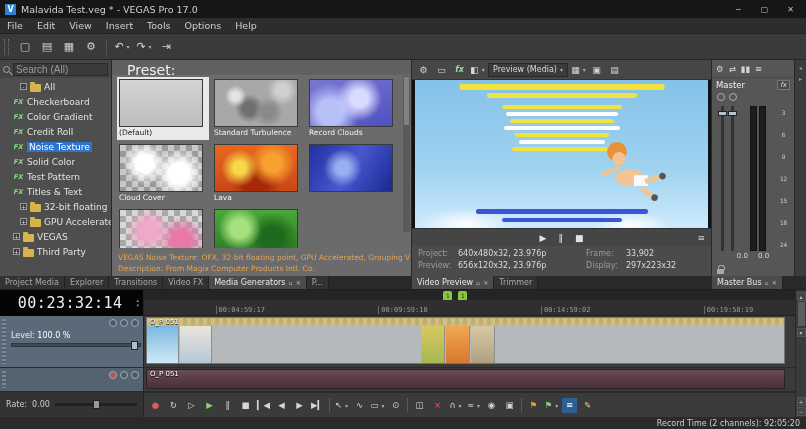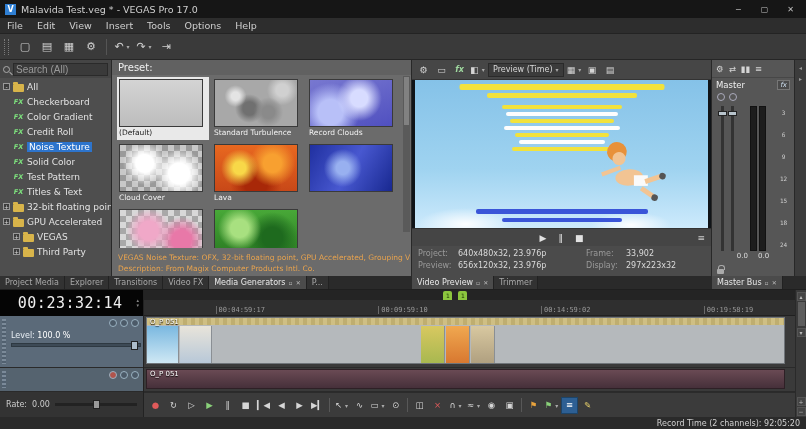--- a/index.html
+++ b/index.html
@@ -20,31 +20,31 @@
 .tsep{width:1px;height:16px;background:#555;margin:0 3px}
 
 .main{flex:0 0 216px;display:flex}
 .gen-panel{width:112px;background:#4e4e4e;border-right:1px solid #282828;display:flex;flex-direction:column}
 .searchrow{height:18px;display:flex;align-items:center;gap:3px;padding:2px 3px;background:#454545}
 .mag{width:7px;height:7px;border:1px solid #aaa;border-radius:50%;position:relative;flex:0 0 7px}
 .mag::after{content:"";position:absolute;width:4px;height:1px;background:#aaa;transform:rotate(45deg);left:5px;top:6px}
 .search{flex:1;min-width:0;height:13px;background:#3a3a3a;border:1px solid #2a2a2a;color:#bbb;font-size:10px;padding:0 2px}
 .search::placeholder{color:#999}
 .tree{flex:1;overflow:hidden;padding-top:1px}
-.trow{height:15px;display:flex;align-items:center;gap:3px;padding-left:3px;font-size:9px;color:#e2e2e2;white-space:nowrap}
+.trow{height:15px;display:flex;align-items:center;gap:3px;padding-left:20px;font-size:9px;color:#e2e2e2;white-space:nowrap}
 .trow.i1{padding-left:13px}
 .trow .lbl{overflow:hidden}
 .trow.sel .lbl{background:#2d74cc;color:#fff;padding:0 2px}
 .exp{flex:0 0 7px;width:7px;height:7px;border:1px solid #999;background:#3c3c3c;font-size:6px;line-height:5px;text-align:center;color:#ddd}
 .fold{flex:0 0 11px;width:11px;height:8px;background:#d8b44a;border-radius:1px;position:relative;margin-top:2px}
 .fold::before{content:"";position:absolute;top:-2px;left:0;width:5px;height:2px;background:#d8b44a;border-radius:1px 1px 0 0}
 .fxic{flex:0 0 11px;font-size:6.5px;font-weight:bold;font-style:italic;color:#7de07d;text-align:center}
 
 .preset-panel{width:300px;background:#6b6b6b;border-right:1px solid #282828;display:flex;flex-direction:column;position:relative}
-.preset-head{height:15px;font-size:10px;color:#f0f0f0;padding:2px 6px;background:#616161}
+.preset-head{height:15px;font-size:14px;color:#f0f0f0;padding:2px 15px;background:#616161}
 .pgrid{height:173px;overflow:hidden;display:grid;grid-template-columns:repeat(3,92px);gap:2px 3px;padding:2px 5px;align-content:start}
 .pcell{width:92px;display:flex;flex-direction:column;align-items:flex-start;padding:2px}
 .pcell.sel{background:#e9e9e9}
 .pthumb{width:84px;height:48px;border:1px solid #3a3a3a}
 .plabel{font-size:7.5px;color:#f2f2f2;height:11px;line-height:11px;white-space:nowrap;overflow:hidden}
 .pcell.sel .plabel{color:#222}
 .th-default{background:linear-gradient(#d4d4d4,#bdbdbd)}
 .th-turb{background:radial-gradient(circle at 25% 35%,#e4e4e4 0 6%,transparent 16%),radial-gradient(circle at 65% 70%,#8a8a8a 0 10%,transparent 24%),radial-gradient(circle at 82% 22%,#d0d0d0 0 8%,transparent 20%),radial-gradient(circle at 42% 62%,#707070 0 12%,transparent 26%),#a8a8a8}
 .th-soft{background:radial-gradient(circle at 30% 60%,#c8d0f8 0 18%,transparent 45%),radial-gradient(circle at 75% 30%,#e8ecff 0 12%,transparent 38%),linear-gradient(135deg,#6a6ad8,#4848b8 50%,#8890e8)}
 .th-puffy{background:radial-gradient(circle at 60% 40%,#d8dcff 0 15%,transparent 40%),radial-gradient(circle at 25% 70%,#b8c0f8 0 18%,transparent 42%),linear-gradient(160deg,#7878d0,#5050c0)}
@@ -292,21 +292,21 @@
         <div>Description: From Magix Computer Products Intl. Co.</div>
       </div>
     </div>
 
     <div class="preview-panel">
       <div class="pv-toolbar">
         <span class="pvbtn">⚙</span>
         <span class="pvbtn">▭</span>
         <span class="pvbtn fxtext">fx</span>
         <span class="pvbtn drop">◧</span>
-        <span class="pvdrop drop">Preview (Time)</span>
+        <span class="pvdrop drop">Preview (Media)</span>
         <span class="pvbtn drop">▦</span>
         <span class="pvbtn">▣</span>
         <span class="pvbtn">▤</span>
       </div>
       <div class="video">
         <div class="sky"></div>
         <div class="cloud" style="left:6px;bottom:-12px;width:95px;height:32px"></div>
         <div class="cloud" style="right:40px;bottom:-10px;width:80px;height:26px"></div>
         <div class="sub y" style="top:4px;width:205px;height:6px"></div>
         <div class="sub y" style="top:13px;width:150px;height:5px"></div>

